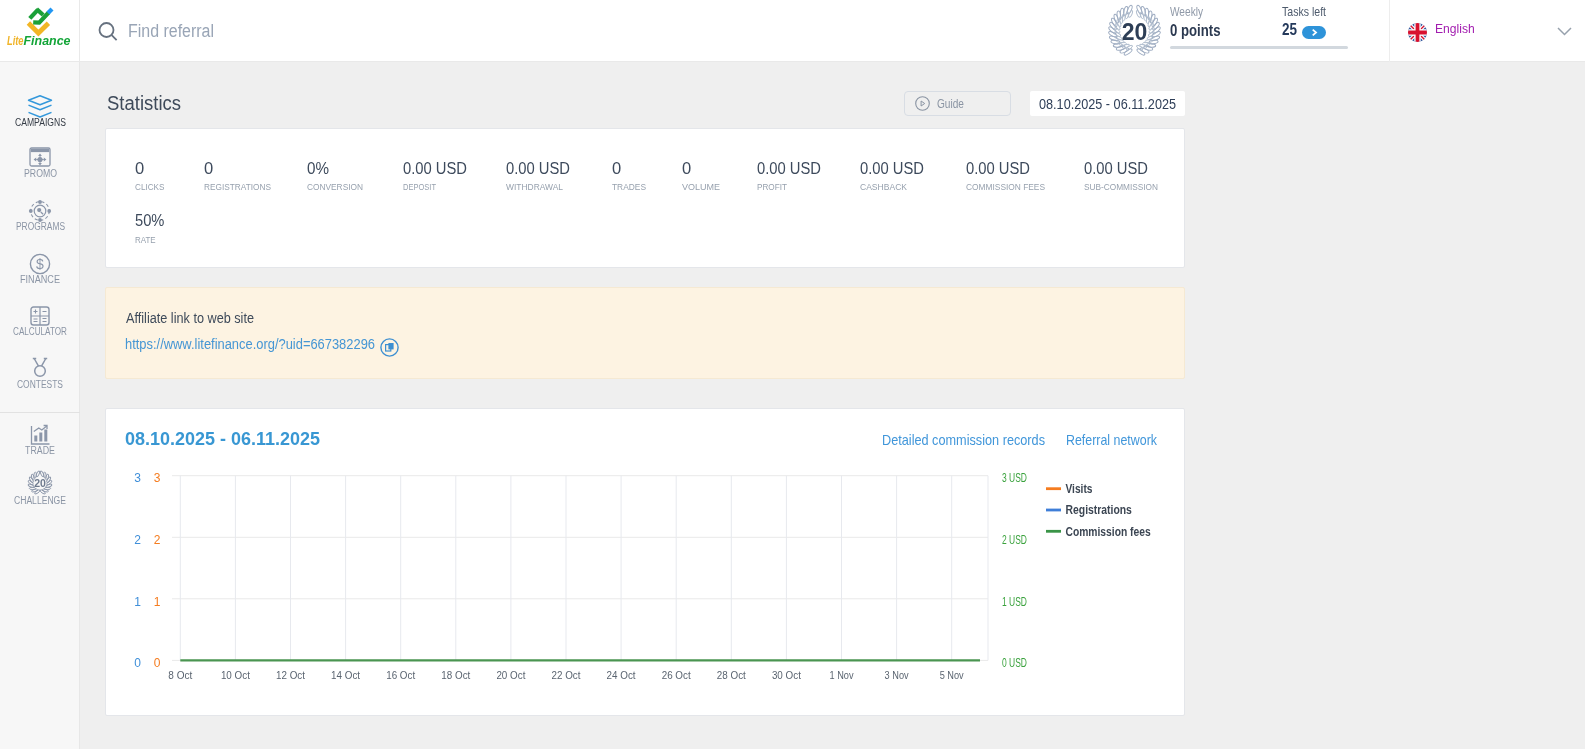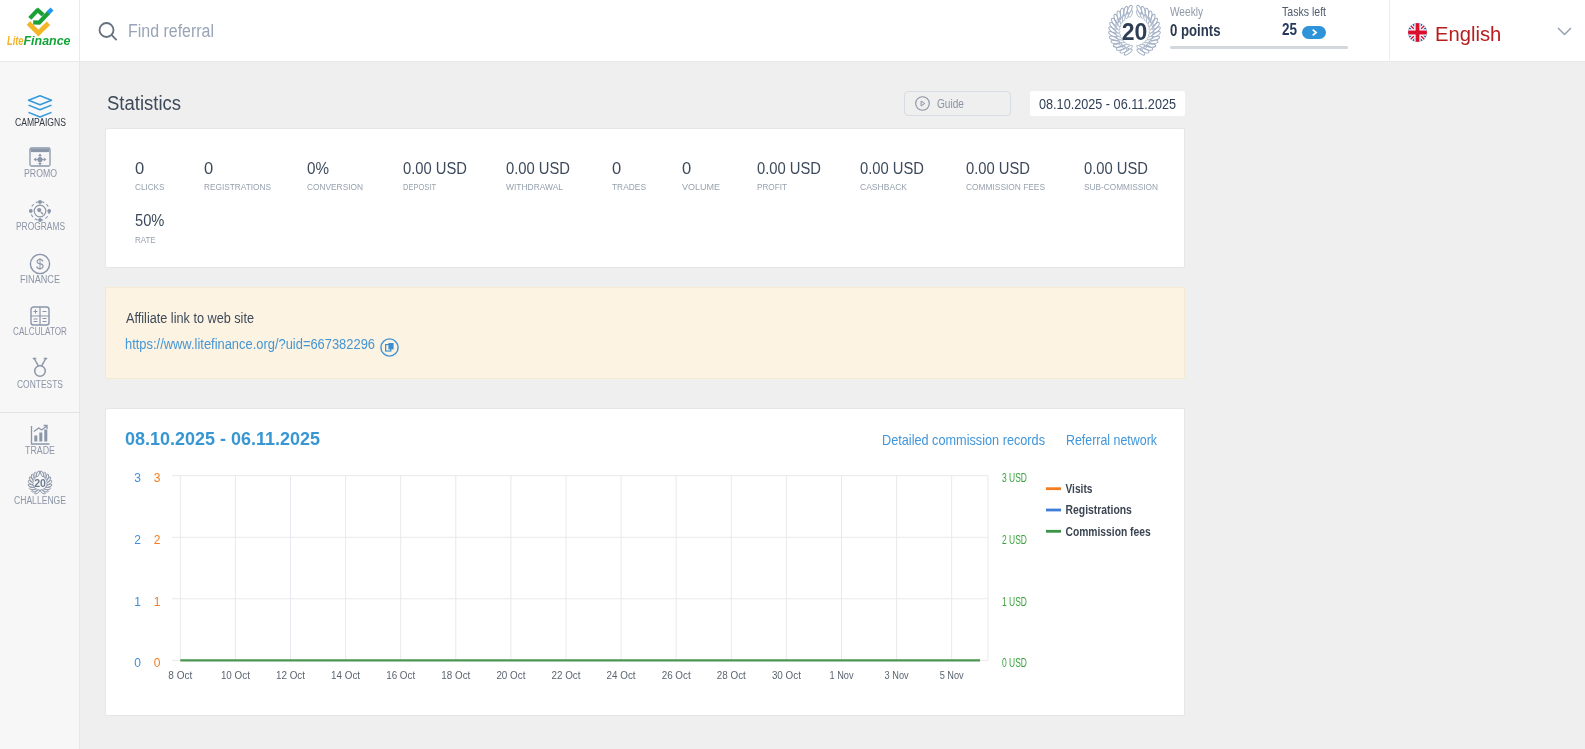--- a/index.html
+++ b/index.html
@@ -287,21 +287,21 @@
     <text x="960.5" y="59.3" font-size="12.5" font-weight="bold" fill="#3c4653" textLength="66.4" lengthAdjust="spacingAndGlyphs">Registrations</text>
     <line x1="941" y1="76.3" x2="956" y2="76.3" stroke="#3a9447" stroke-width="2.8"></line>
     <text x="960.5" y="80.6" font-size="12.5" font-weight="bold" fill="#3c4653" textLength="85.2" lengthAdjust="spacingAndGlyphs">Commission fees</text>
   </svg>
 
 <div class="t" style="left:128px;top:20.9px;font-size:18px;font-weight:400;color:#99a5b6;transform:scale(0.8863,1);">Find referral</div>
 <div class="t" style="left:1170px;top:5.0px;font-size:13px;font-weight:400;color:#8f99a8;transform:scale(0.7785,1);">Weekly</div>
 <div class="t" style="left:1169.5px;top:20.6px;font-size:16.5px;font-weight:700;color:#2b3950;transform:scale(0.7982,1);">0 points</div>
 <div class="t" style="left:1282px;top:5.0px;font-size:13px;font-weight:400;color:#4d5a6c;transform:scale(0.8120,1);">Tasks left</div>
 <div class="t" style="left:1281.5px;top:20.4px;font-size:17px;font-weight:700;color:#24395b;transform:scale(0.7927,1);">25</div>
-<div class="t" style="left:1435px;top:22.5px;font-size:20px;font-weight:400;color:#b91c1c;transform:scale(1.0098,1);">English</div>
+<div class="t" style="left:1435px;top:22.5px;font-size:12px;font-weight:400;color:#a21caf;transform:scale(1.0098,1);">English</div>
 <div class="t" style="left:107px;top:91.9px;font-size:20px;font-weight:400;color:#3e4a5a;transform:scale(0.9246,1);">Statistics</div>
 <div class="t" style="left:936.5px;top:96.3px;font-size:13.5px;font-weight:400;color:#8a94a3;transform:scale(0.7493,1);">Guide</div>
 <div class="t" style="left:1039px;top:95.6px;font-size:14.5px;font-weight:400;color:#2f3f58;transform:scale(0.8729,1);">08.10.2025 - 06.11.2025</div>
 <div class="t" style="left:125.5px;top:309.8px;font-size:14px;font-weight:400;color:#3e4a5a;transform:scale(0.9054,1);">Affiliate link to web site</div>
 <div class="t" style="left:124.7px;top:335.5px;font-size:14px;font-weight:400;color:#4596d4;transform:scale(0.9217,1);">https://www.litefinance.org/?uid=667382296</div>
 <div class="t" style="left:125px;top:429.2px;font-size:18px;font-weight:700;color:#3897d3;transform:scale(0.9990,1);">08.10.2025 - 06.11.2025</div>
 <div class="t" style="left:882px;top:430.9px;font-size:15px;font-weight:400;color:#4096da;transform:scale(0.8464,1);">Detailed commission records</div>
 <div class="t" style="left:1066px;top:430.9px;font-size:15px;font-weight:400;color:#4096da;transform:scale(0.8269,1);">Referral network</div>
 <div class="t" style="left:134.5px;top:159.5px;font-size:16px;font-weight:400;color:#3d4a5c;transform:scale(1.0330,1);">0</div>
 <div class="t" style="left:134.5px;top:182.2px;font-size:9.5px;font-weight:400;color:#97a1ae;transform:scale(0.8564,1);">CLICKS</div>

